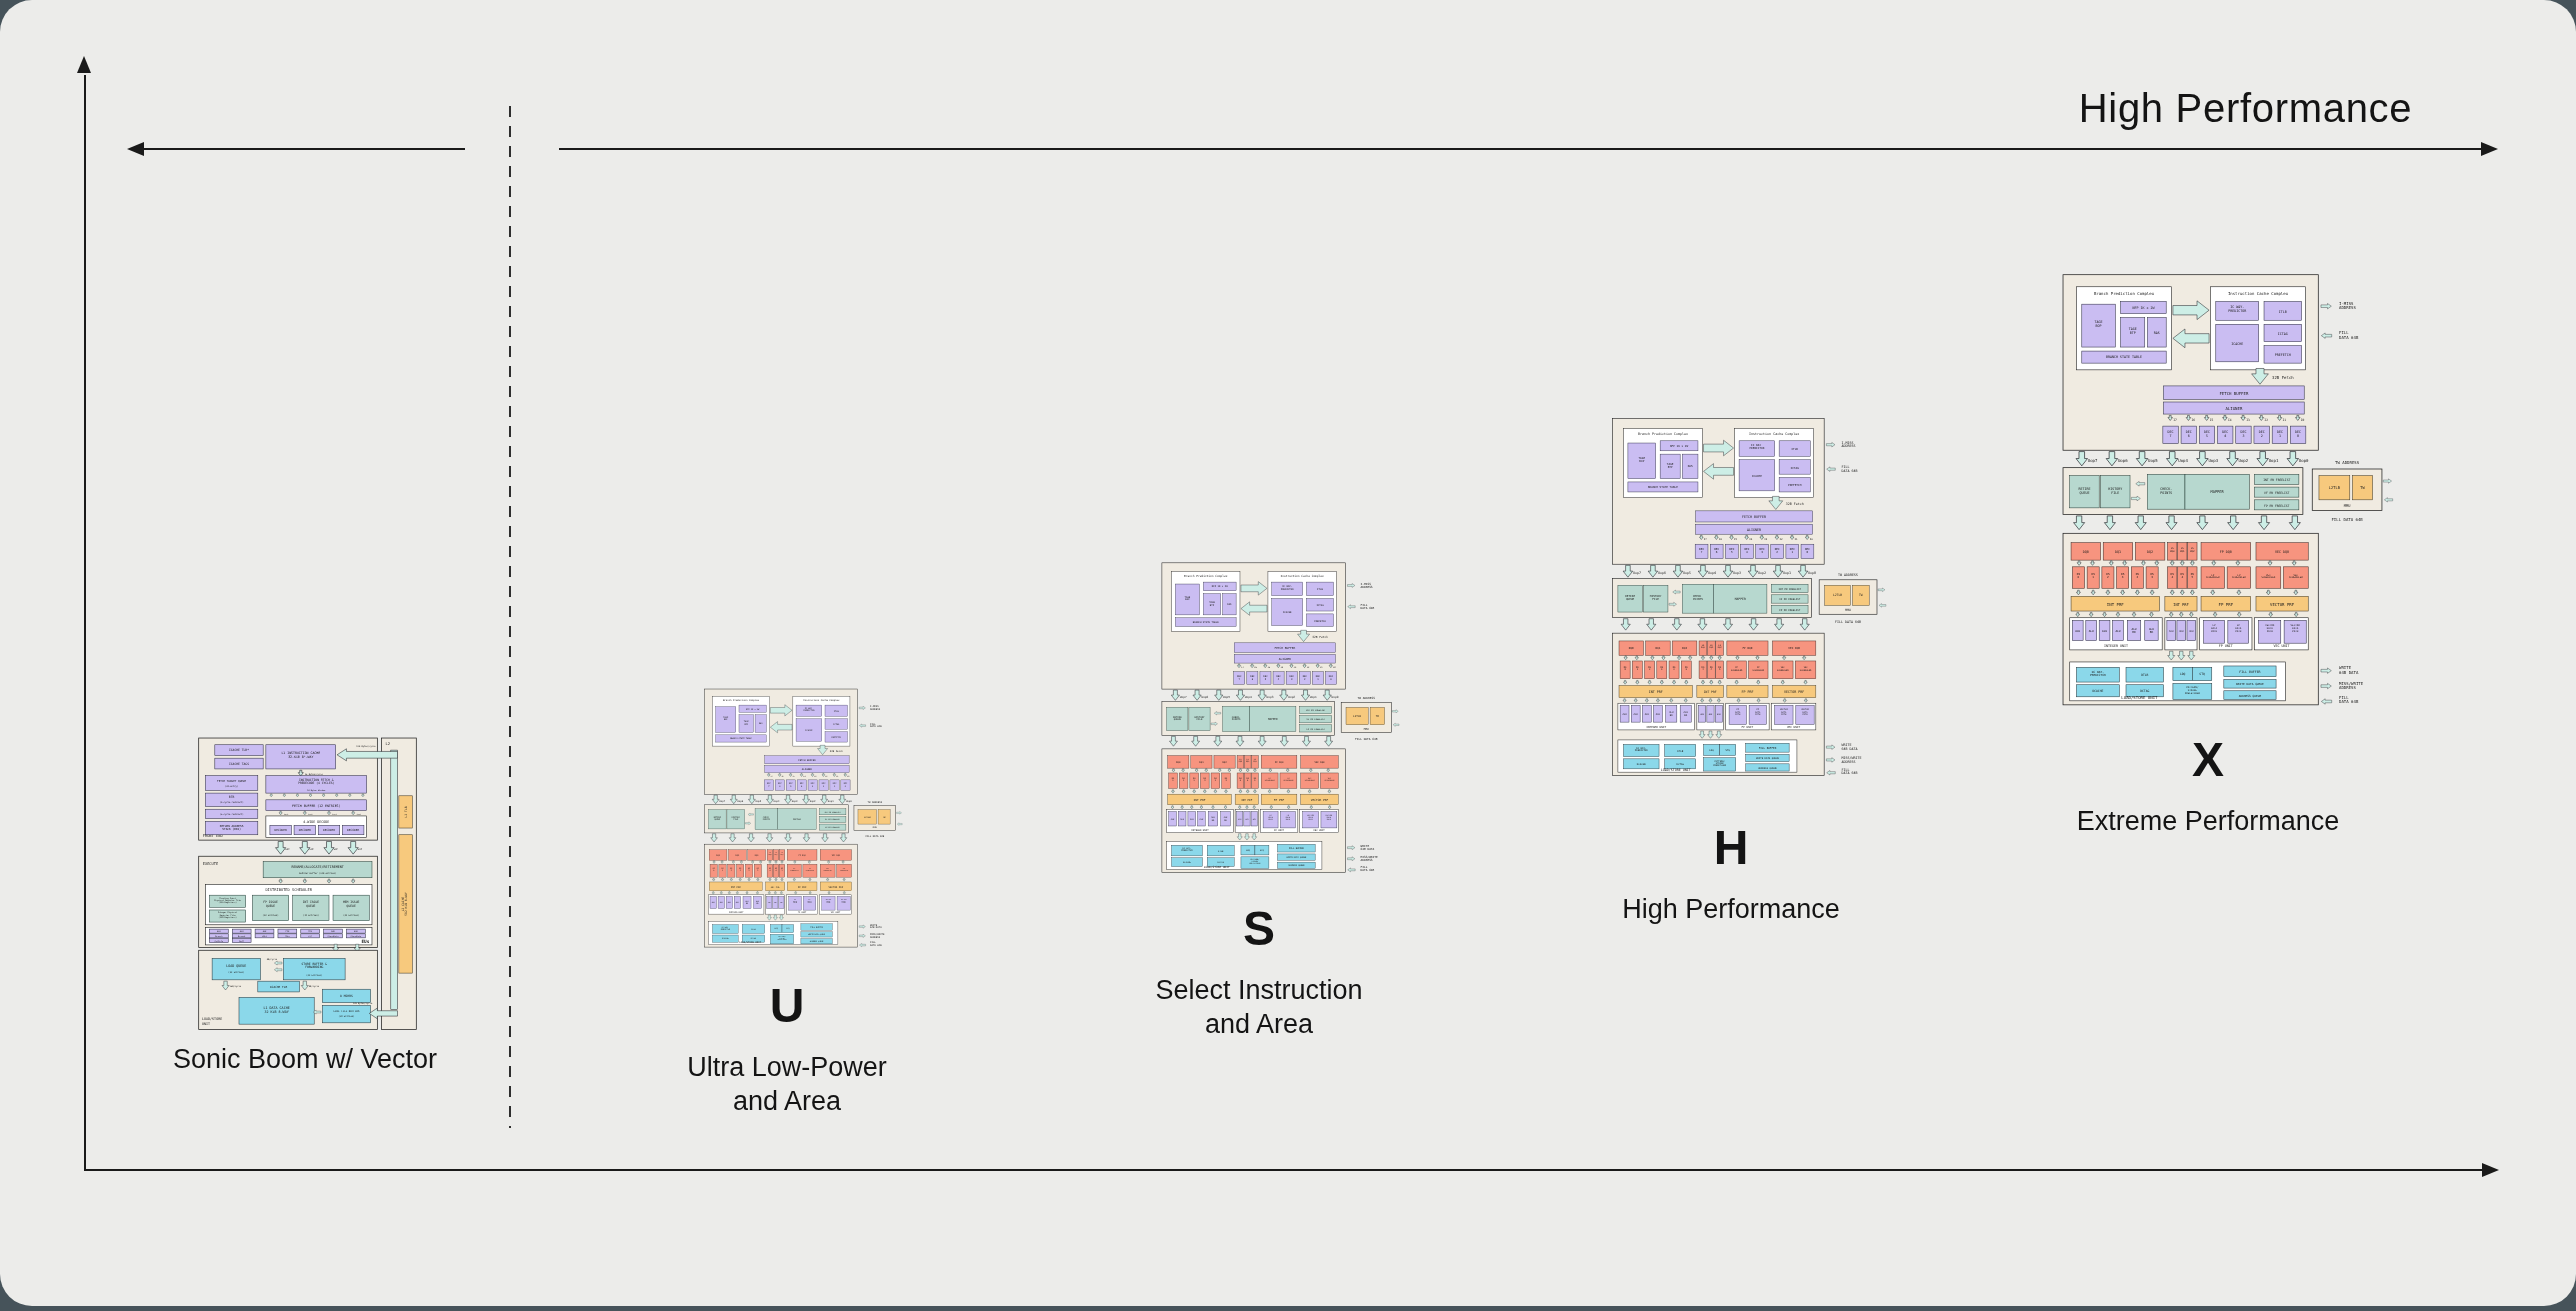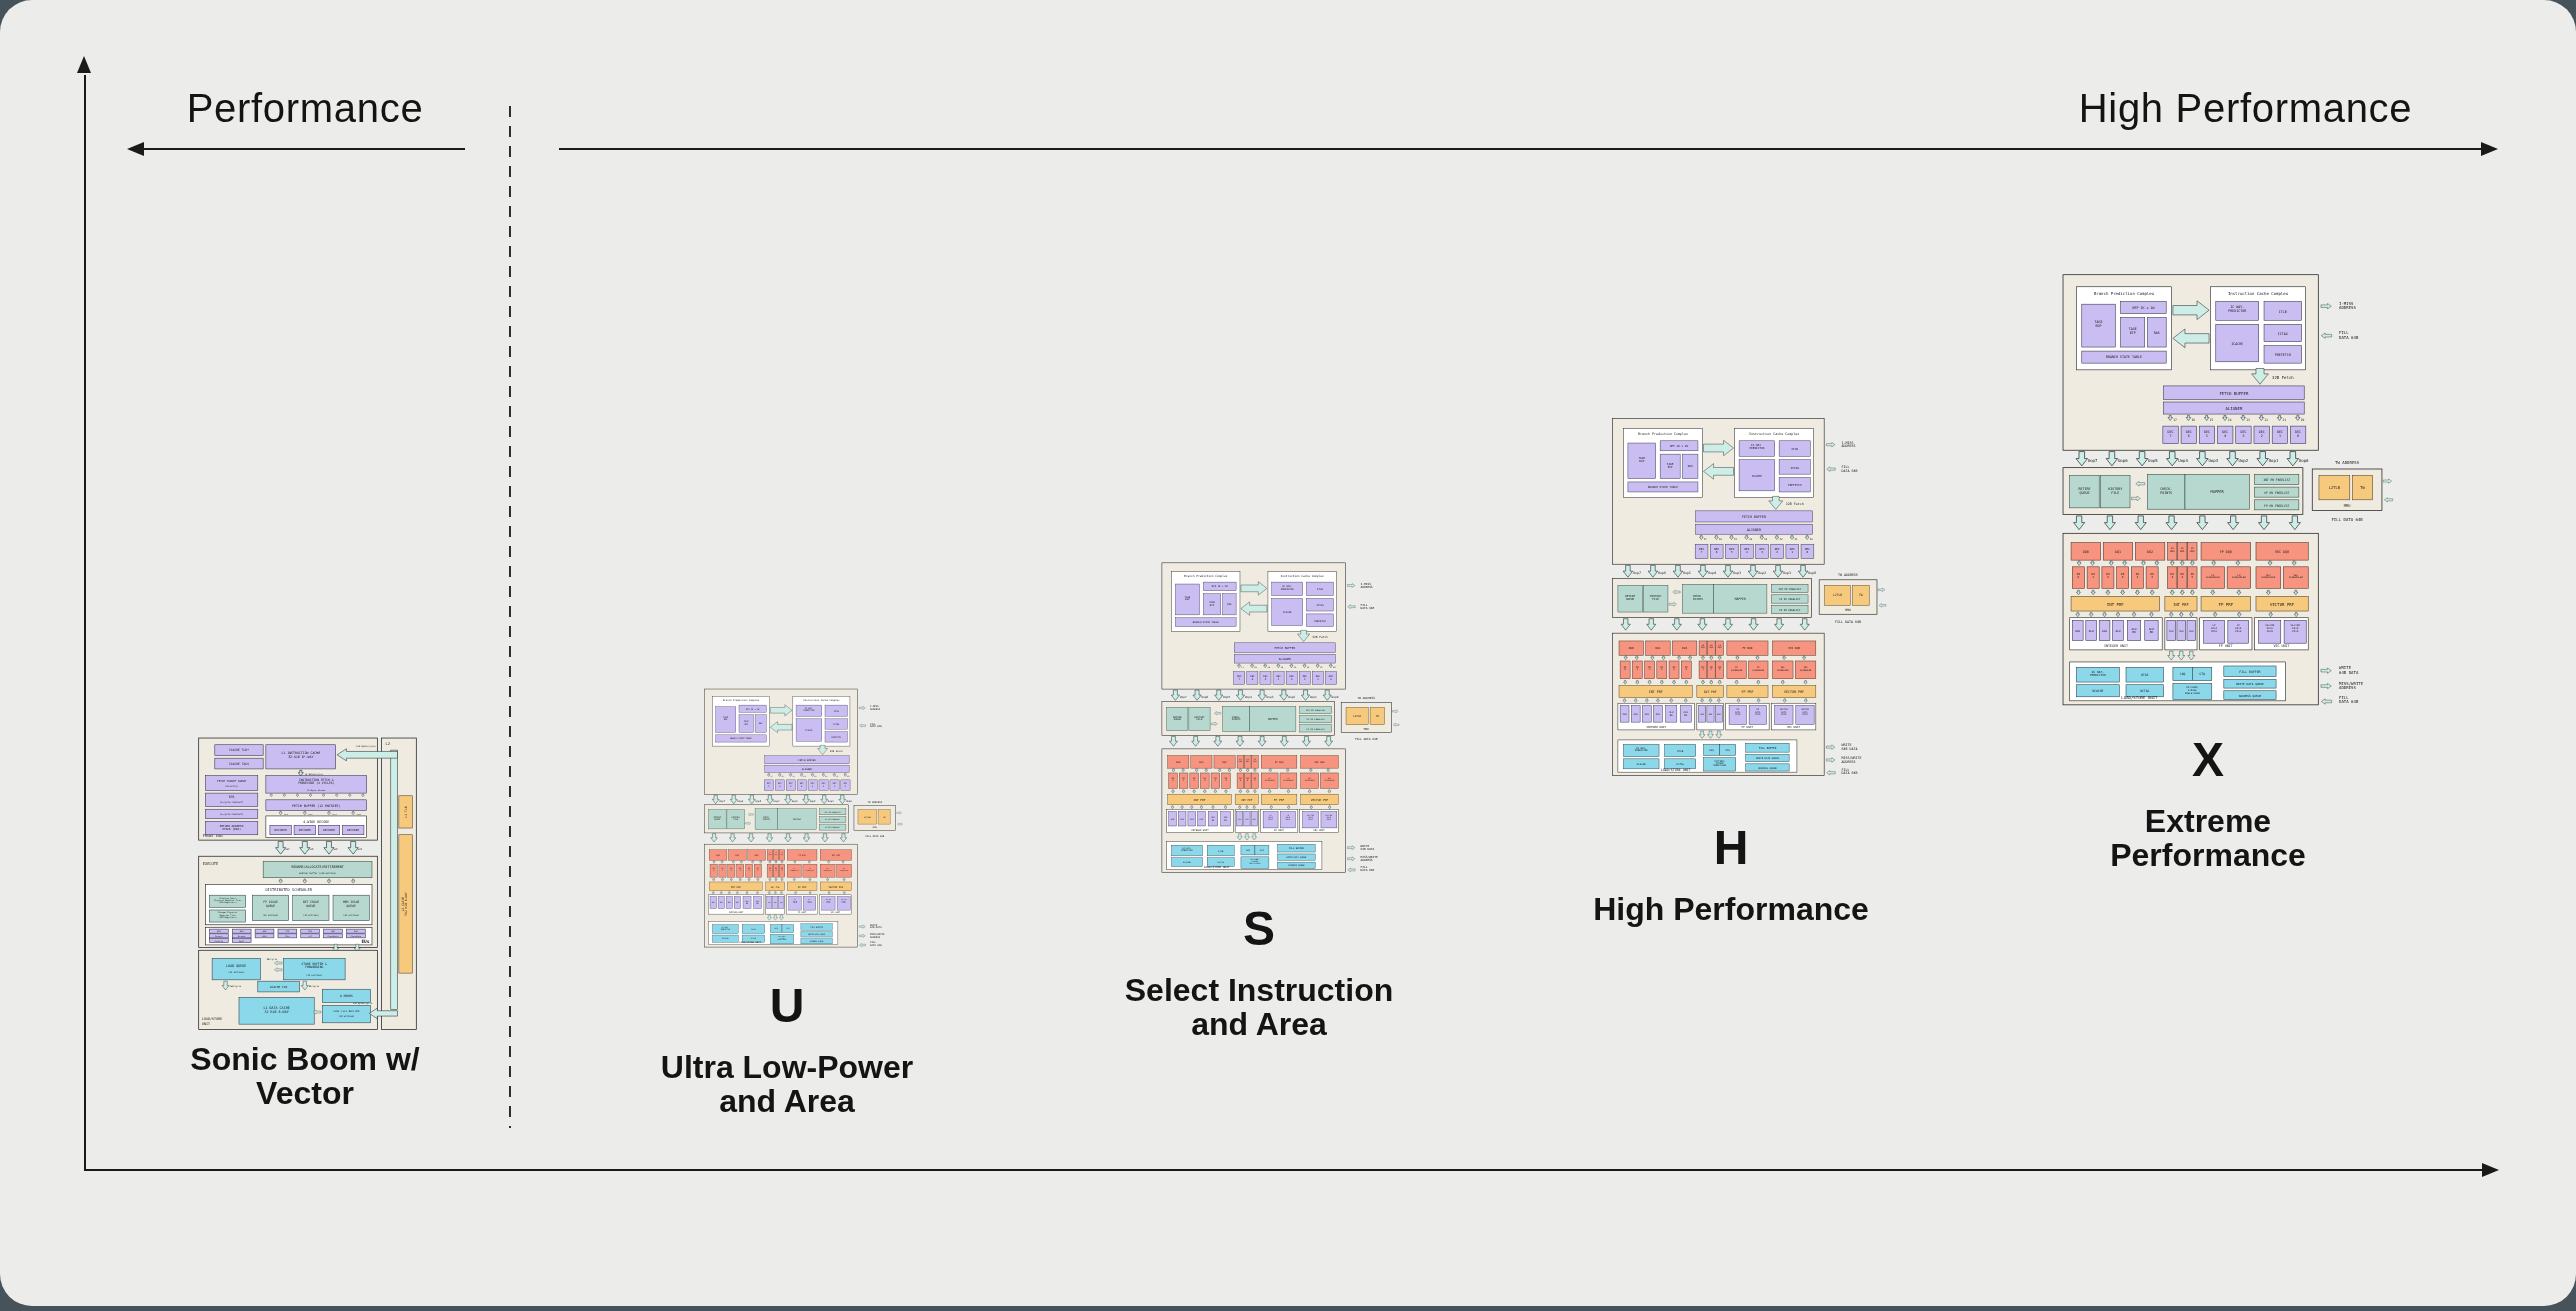--- a/index.html
+++ b/index.html
@@ -13,21 +13,21 @@
   .tri-left{border-top:7.4px solid transparent;border-bottom:7.4px solid transparent;border-right:17.4px solid #1a1a1a;}
   .tri-right{border-top:7.4px solid transparent;border-bottom:7.4px solid transparent;border-left:17.4px solid #1a1a1a;}
   .tri-up{border-left:7.4px solid transparent;border-right:7.4px solid transparent;border-bottom:17.4px solid #1a1a1a;}
   .dashline{position:absolute;width:2px;
     background:repeating-linear-gradient(180deg,#2e2e2e 0 11.4px,transparent 11.4px 20px);}
   
   .h1{position:absolute;font-size:40px;font-weight:500;letter-spacing:0.7px;color:#141414;text-align:center;white-space:nowrap;}
   
   .proc-label{position:absolute;text-align:center;color:#141414;width:322px;}
   .proc-label .letter{font-size:48px;font-weight:600;line-height:54px;}
-  .proc-label .tagline{margin-top:17.4px;font-size:32px;font-weight:700;line-height:34px;}
+  .proc-label .tagline{margin-top:17.4px;font-size:27px;font-weight:400;line-height:34px;}
   .proc-label.no-letter .tagline{margin-top:0;}
   
   .proc-diagram{position:absolute;}
   .proc-diagram svg{width:100%;height:auto;display:block;}
   svg text{font-family:"DejaVu Sans Mono","Liberation Mono",monospace;fill:#1c1c1c;}
   .f-beige{fill:#f0ebe1;stroke:#1e1e1e;stroke-width:1.1;}
   .f-white{fill:#ffffff;stroke:#222222;stroke-width:.9;}
   .f-pur{fill:#cabdf2;stroke:#2c2c42;stroke-width:.8;}
   .f-teal{fill:#b7d8cf;stroke:#28403a;stroke-width:.8;}
   .f-sal{fill:#f7947f;stroke:#422824;stroke-width:.8;}
@@ -67,21 +67,20 @@
   <div class="tri tri-up" style="left:77px;top:56px;"></div>
   <div class="hline" style="left:84px;top:1169px;width:2402px;"></div>
   <div class="tri tri-right" style="left:2482px;top:1163px;"></div>
   <div class="dashline" style="left:509px;top:106px;height:1022px;"></div>
 
   <div class="hline" style="left:142px;top:148px;width:323px;"></div>
   <div class="tri tri-left" style="left:127px;top:142px;"></div>
   <div class="hline" style="left:559px;top:148px;width:1924px;"></div>
   <div class="tri tri-right" style="left:2481px;top:142px;"></div>
 
-  <div class="h1" style="left:104px;top:86px;width:402px;">Performance</div>
   <div class="h1" style="left:2031px;top:86px;width:429px;">High Performance</div>
 
   <div class="proc-diagram" id="d-sonic" style="left:196px;top:734px;width:223px;">
 <svg viewBox="0 0 332 446" xmlns="http://www.w3.org/2000/svg">
 
   <g>
     <rect class="f-beige" x="276" y="6" width="52" height="434"></rect>
     <text class="t55" x="282" y="17">L2</text>
     <rect class="f-mint" x="290" y="24" width="10" height="386"></rect>
     <rect class="f-org" x="302" y="92" width="20" height="48"></rect>

